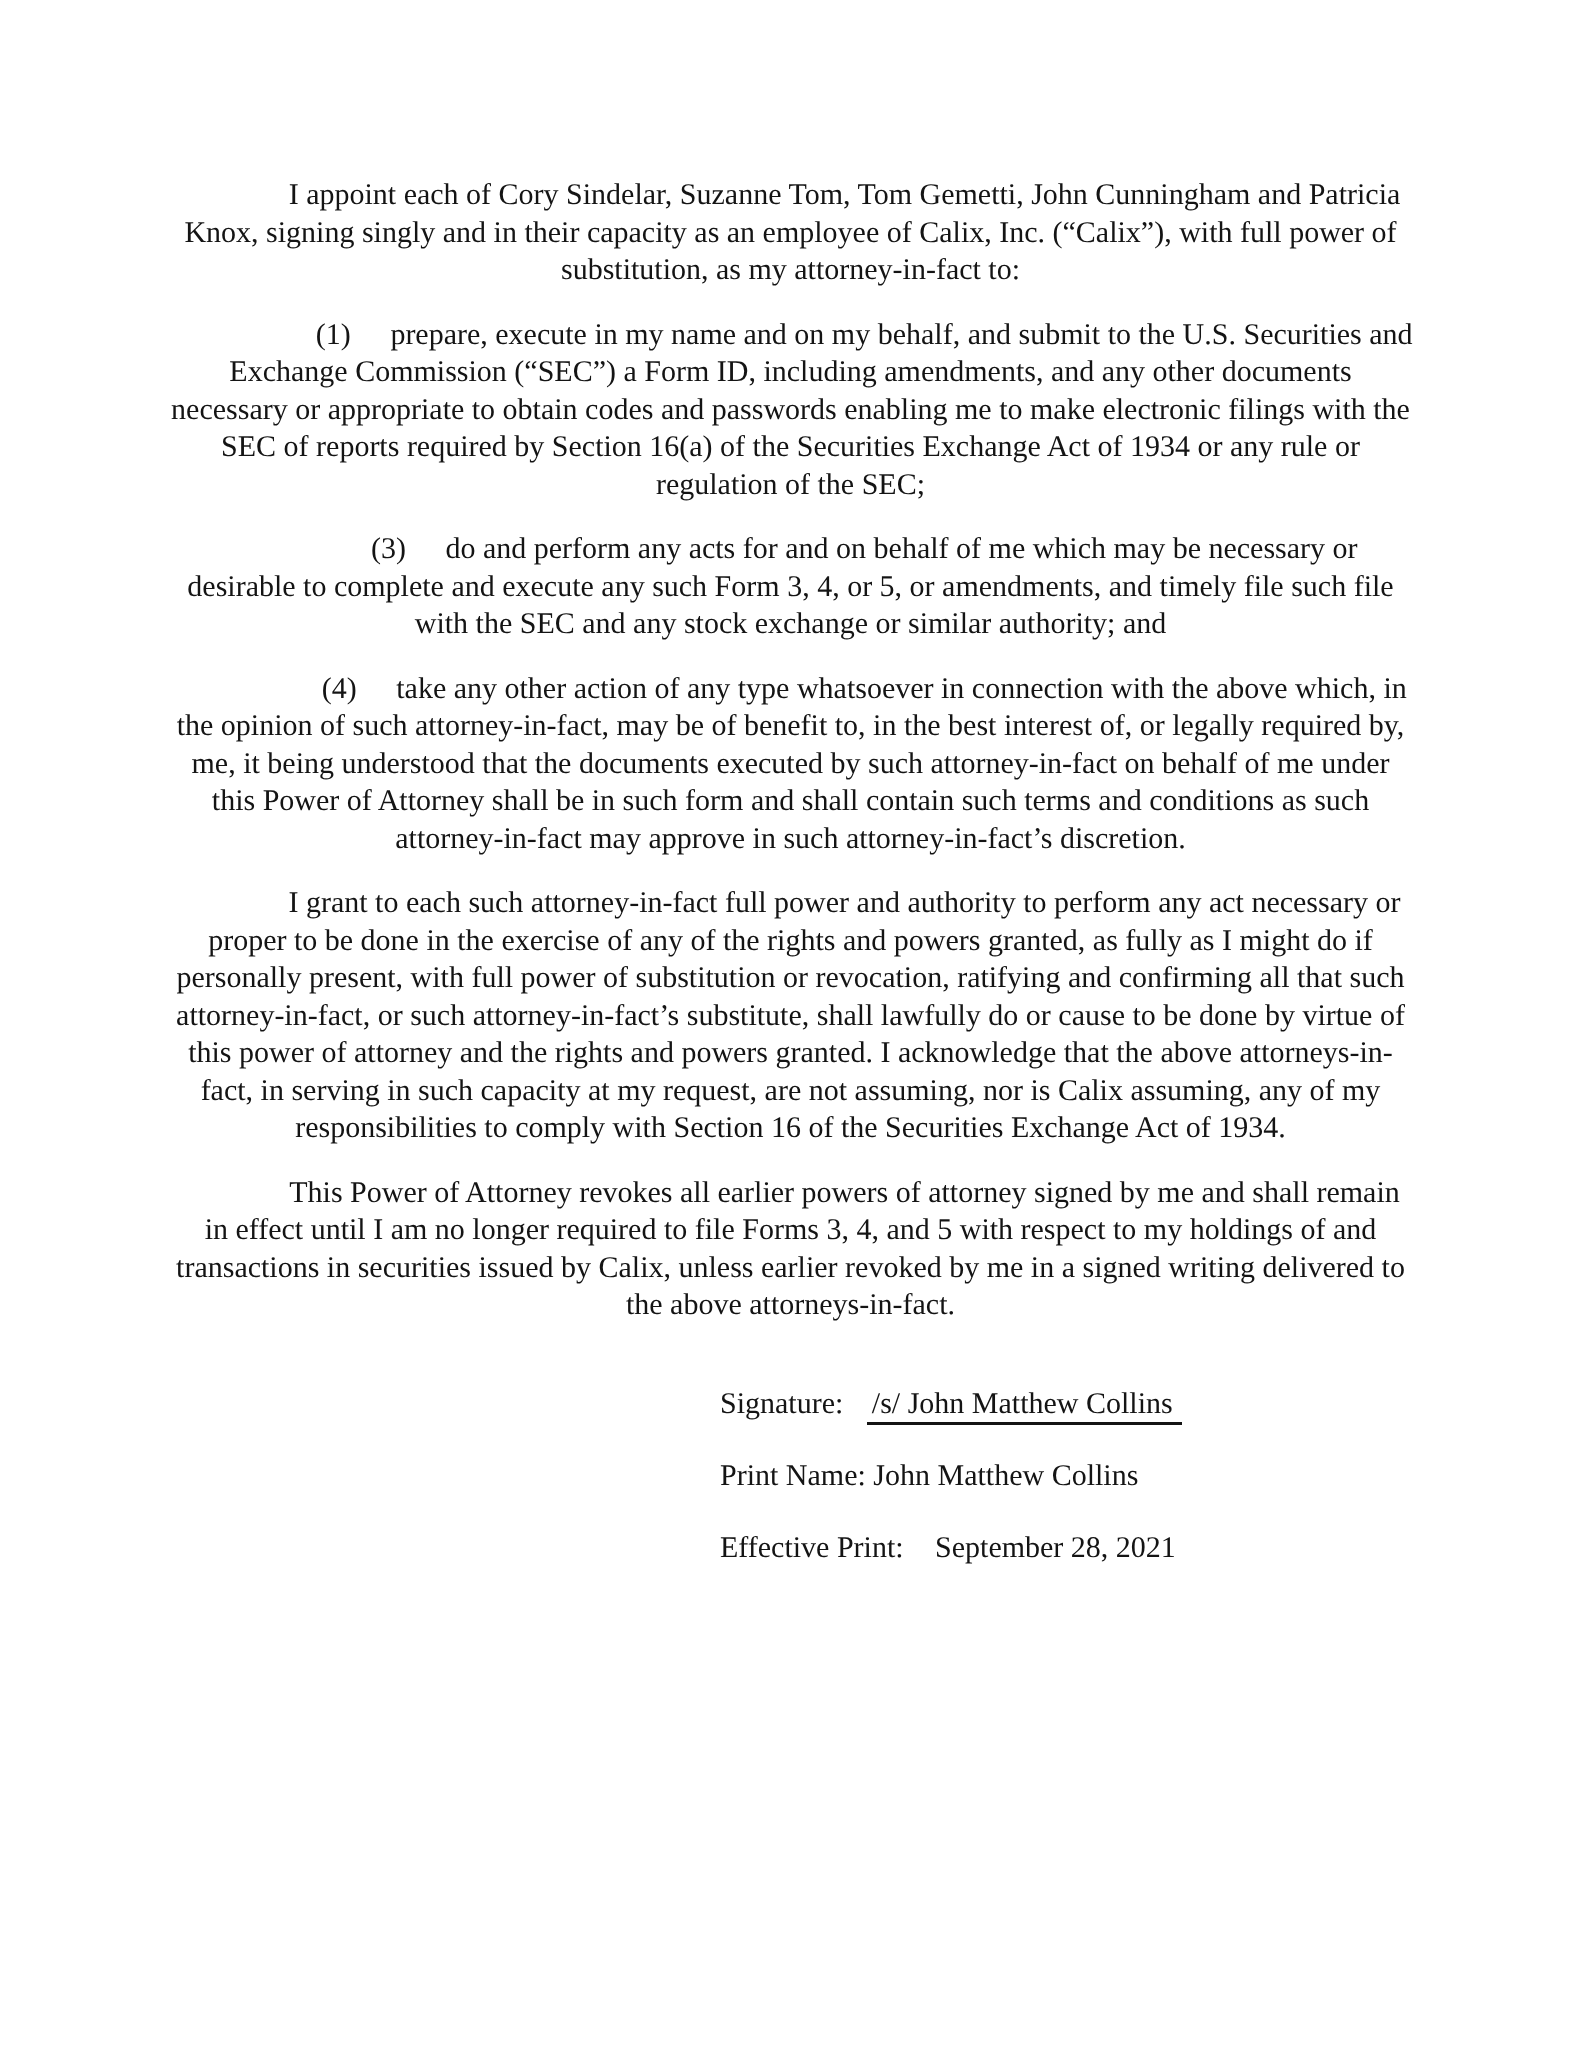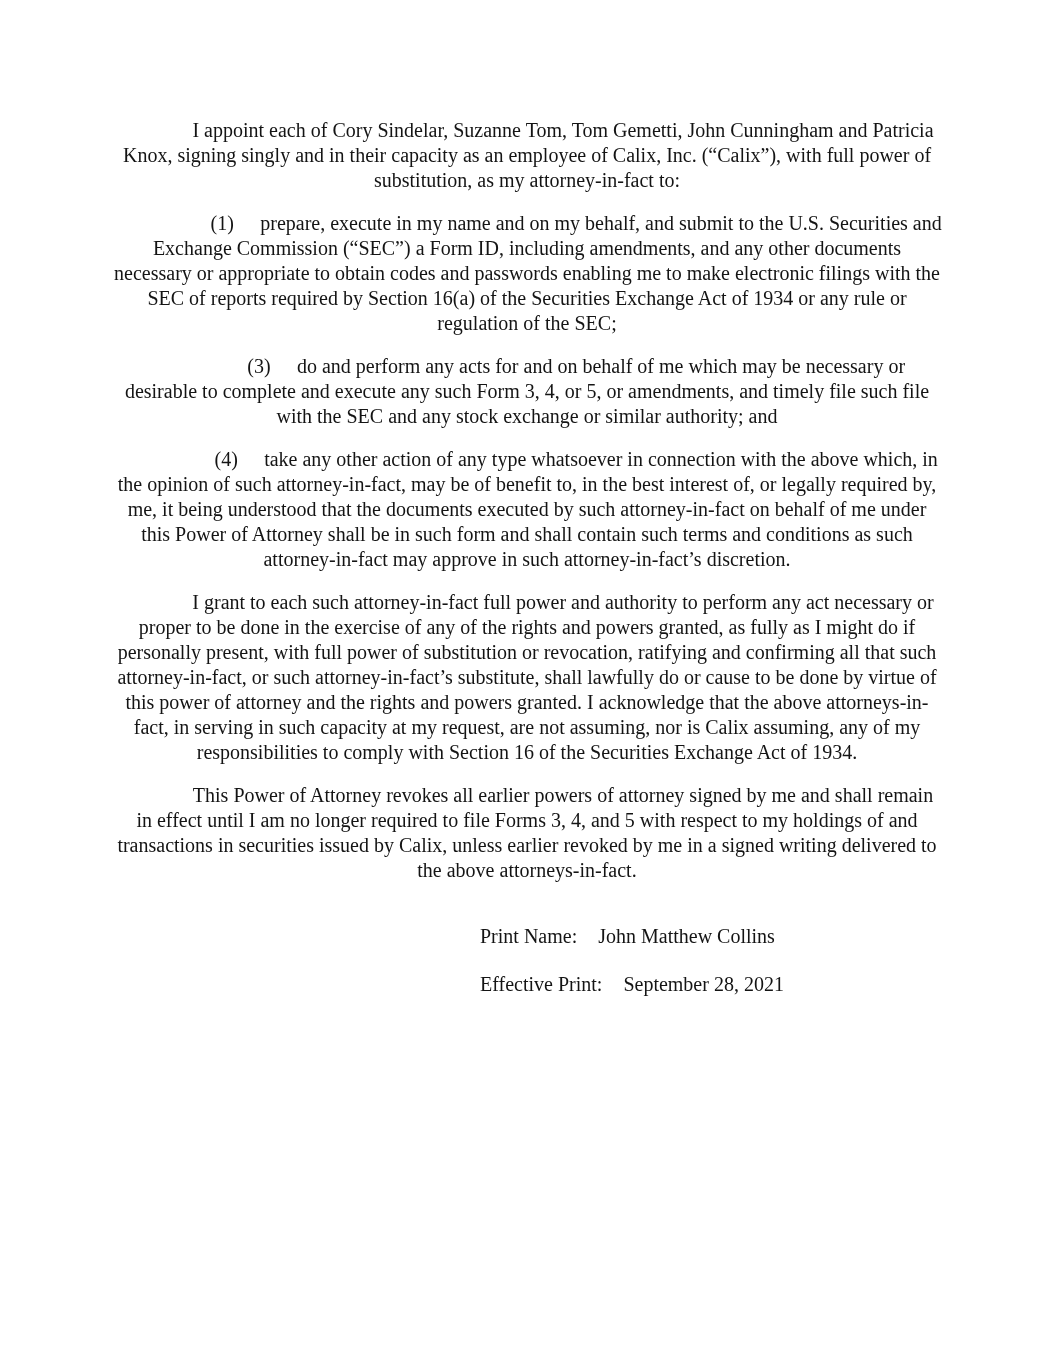--- a/index.html
+++ b/index.html
@@ -40,21 +40,21 @@
   }
   .sig-row {
     margin-bottom: 23px;
     white-space: nowrap;
   }
   .sig-value-underlined {
     margin-left: 16px;
     border-bottom: 2px solid #141414;
     padding: 0 6px 1px 3px;
   }
-  .value-gap-sm { margin-left: 21px; }
+  .value-gap-sm { margin-left: 5px; }
   .value-gap-md { margin-left: 21px; }
 </style>
 </head>
 <body>
 
 <div class="page">
 
 
   <p class="para"><span>I appoint each of Cory Sindelar, Suzanne Tom, Tom Gemetti, John Cunningham and Patricia Knox, signing singly and in their capacity as an employee of Calix, Inc. (“Calix”), with full power of substitution, as my attorney-in-fact to:</span></p>
 
@@ -63,17 +63,18 @@
 
   <p class="para"><span class="num">(3)</span><span>do and perform any acts for and on behalf of me which may be necessary or desirable to complete and execute any such Form 3, 4, or 5, or amendments, and timely file such file with the SEC and any stock exchange or similar authority; and</span></p>
 
   <p class="para"><span class="num">(4)</span><span>take any other action of any type whatsoever in connection with the above which, in the opinion of such attorney-in-fact, may be of benefit to, in the best interest of, or legally required by, me, it being understood that the documents executed by such attorney-in-fact on behalf of me under this Power of Attorney shall be in such form and shall contain such terms and conditions as such attorney-in-fact may approve in such attorney-in-fact’s discretion.</span></p>
 
   <p class="para"><span>I grant to each such attorney-in-fact full power and authority to perform any act necessary or proper to be done in the exercise of any of the rights and powers granted, as fully as I might do if personally present, with full power of substitution or revocation, ratifying and confirming all that such attorney-in-fact, or such attorney-in-fact’s substitute, shall lawfully do or cause to be done by virtue of this power of attorney and the rights and powers granted. I acknowledge that the above attorneys-in-fact, in serving in such capacity at my request, are not assuming, nor is Calix assuming, any of my responsibilities to comply with Section 16 of the Securities Exchange Act of 1934.</span></p>
 
   <p class="para"><span>This Power of Attorney revokes all earlier powers of attorney signed by me and shall remain in effect until I am no longer required to file Forms 3, 4, and 5 with respect to my holdings of and transactions in securities issued by Calix, unless earlier revoked by me in a signed writing delivered to the above attorneys-in-fact.</span></p>
 
   <div class="sig-block">
+    <div class="sig-row"><span>Signature:</span><span class="sig-value-underlined">/s/ John Matthew Collins</span></div>
     <div class="sig-row"><span>Print Name:</span><span class="value-gap-sm">John Matthew Collins</span></div>
     <div class="sig-row"><span>Effective Print:</span><span class="value-gap-md">September 28, 2021</span></div>
   </div>
 
 </div>
 
 </body></html>

